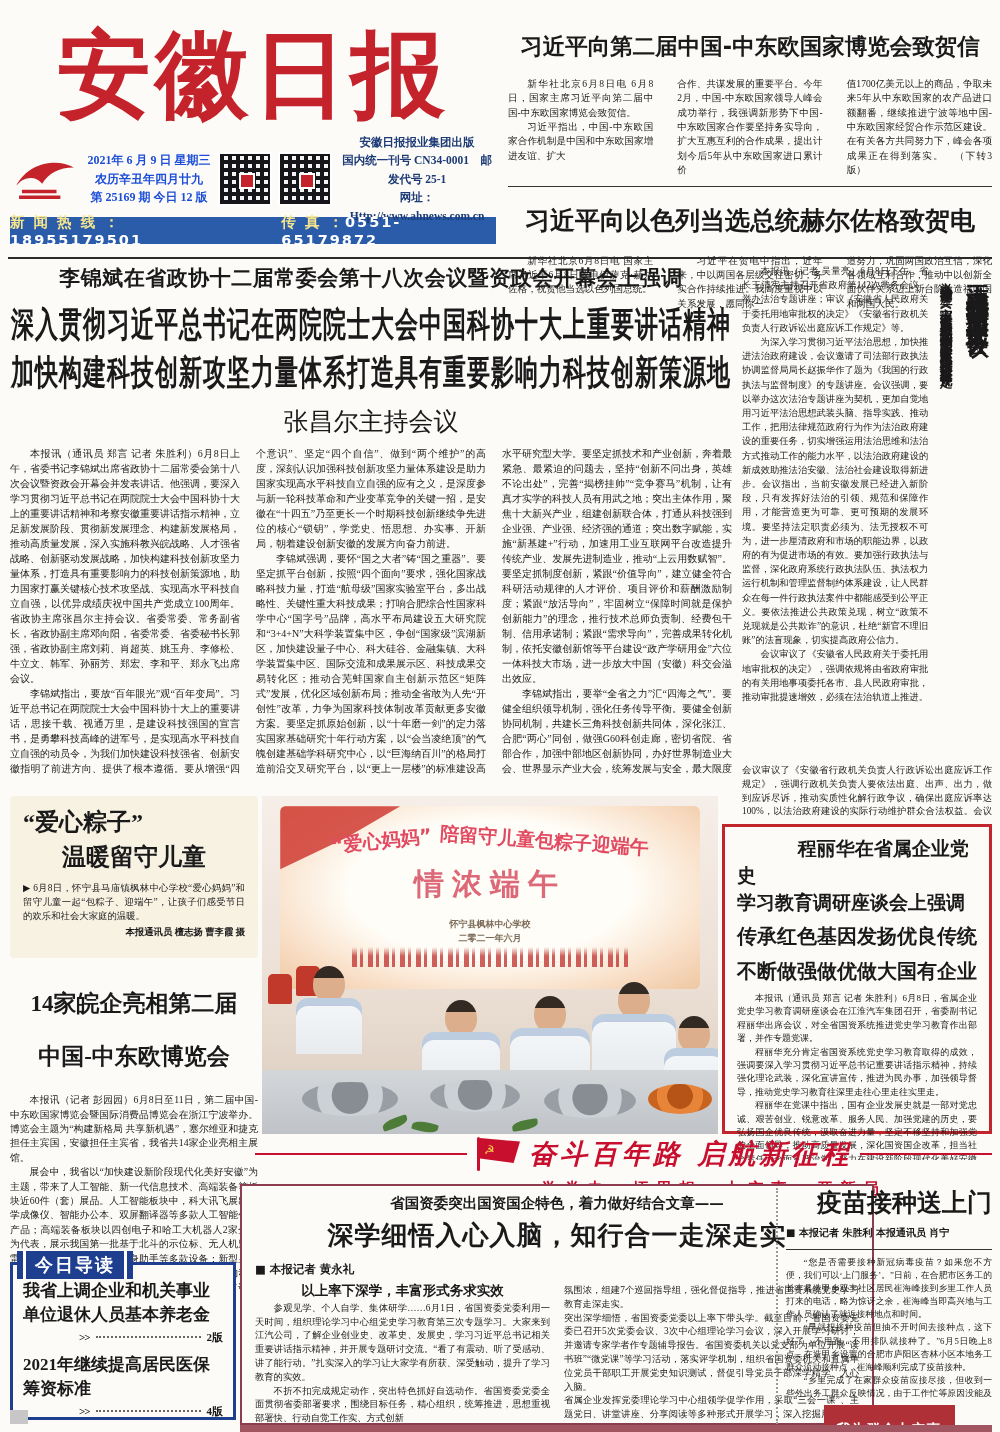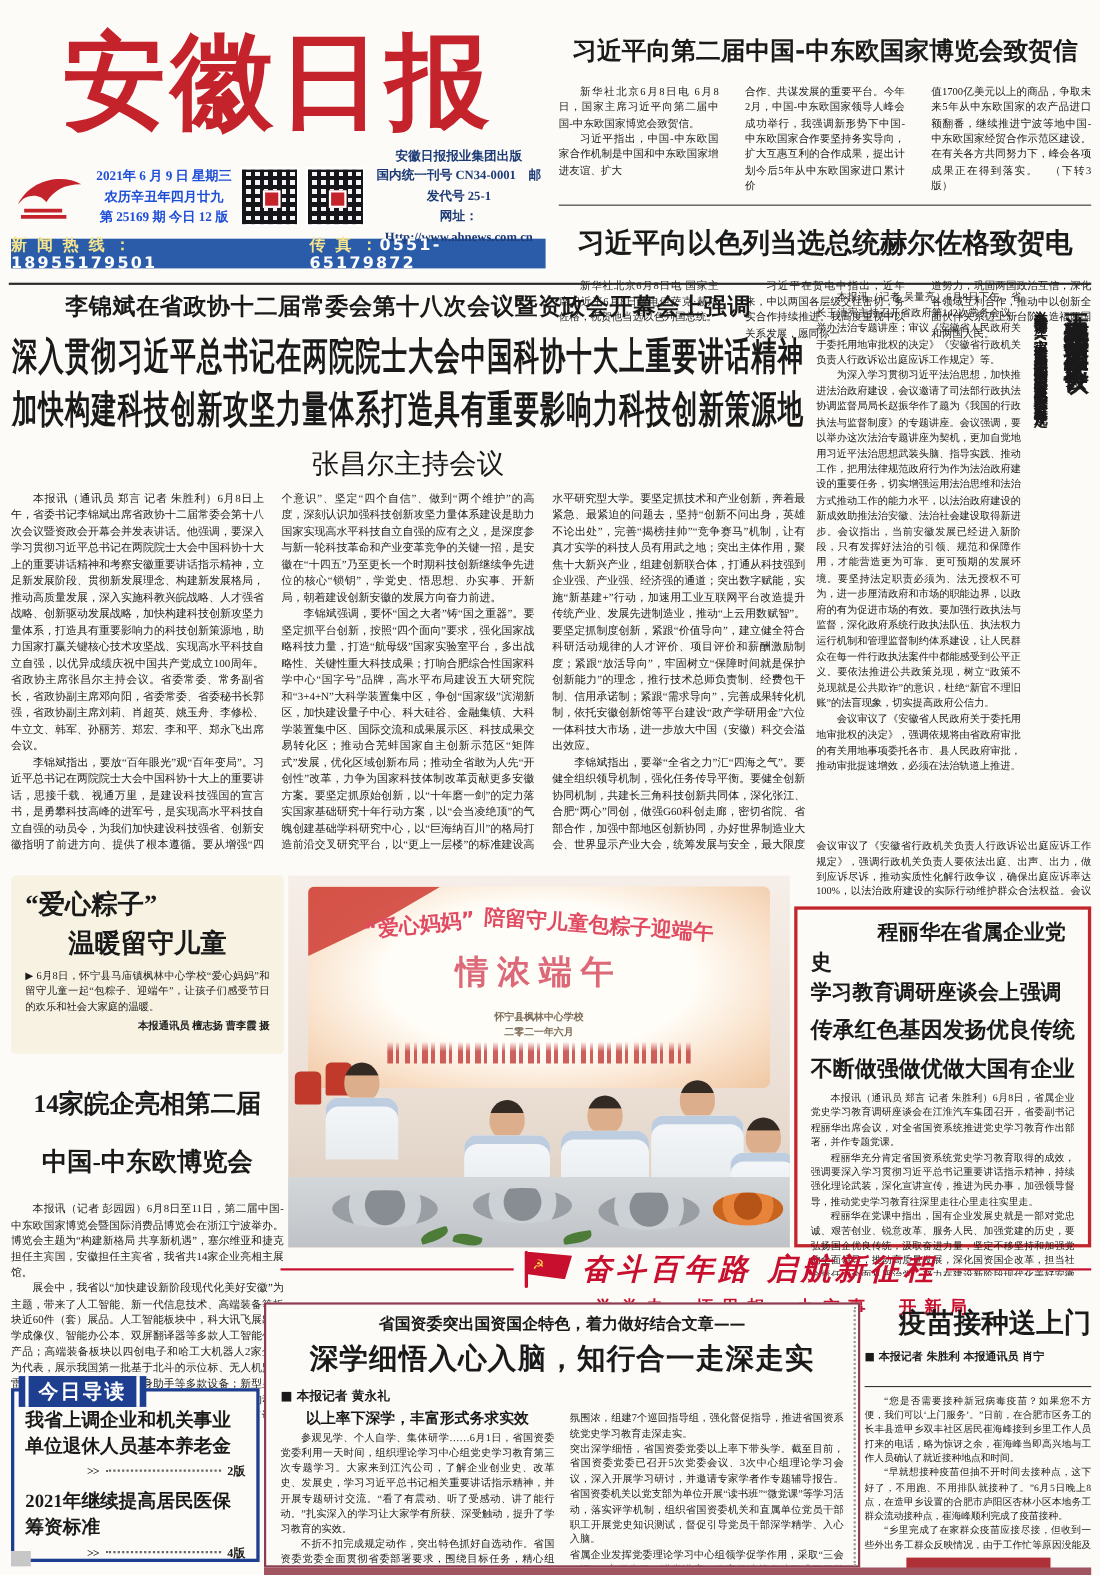--- a/index.html
+++ b/index.html
@@ -133,35 +133,35 @@
   .pb-flag .pole{position:absolute;left:2px;top:0;width:3px;height:34px;background:#c8102e;border-radius:2px}
   .pb-flag .cloth{position:absolute;left:5px;top:1px;width:40px;height:25px;background:#c8102e;
                   clip-path:polygon(0 0,100% 14%,84% 100%,0 82%);color:#ffd24a;font-size:12px;
                   display:flex;align-items:center;padding-left:4px;box-sizing:border-box}
   .pb-title{font-family:"DejaVu Sans",sans-serif;font-weight:900;font-style:italic;font-size:27px;
             color:#c8102e;letter-spacing:4px;white-space:nowrap}
   .pb-sub{width:330px;margin-left:286px;text-align:center;color:#c8102e;font-weight:bold;
           font-size:16px;letter-spacing:7px;margin-top:7px;white-space:nowrap}
 
   
-  .study{position:absolute;left:240px;top:1184px;width:542px;height:241px;border:2px solid #8d3d50;
+  .study{position:absolute;left:240px;top:1184px;width:634px;height:241px;border:2px solid #8d3d50;
          box-sizing:border-box;padding:8px 13px;overflow:hidden;background:#fcfbf8}
   .st-k{text-align:center;font-size:14.5px;font-weight:bold;font-family:"DejaVu Sans",sans-serif}
   .st-h{text-align:center;font-size:26px;font-weight:bold;margin-top:5px;letter-spacing:1px}
   .st-byline{font-size:11.5px;font-weight:bold;margin-top:9px;font-family:"DejaVu Sans",sans-serif}
   .st-cols{display:flex;gap:14px;margin-top:7px}
   .st-col{flex:1;font-size:9.3px;line-height:13.8px;text-align:justify}
   .st-sub{text-align:center;font-weight:bold;font-size:13.5px;font-family:"DejaVu Sans",sans-serif;margin-bottom:4px}
 
   .vdiv{position:absolute;left:776px;top:1188px;height:236px;border-left:2px dotted #999}
 
   
   .vaccine{position:absolute;left:786px;top:1186px;width:206px;height:239px}
   .vc-h{text-align:right;font-size:25px;font-weight:bold}
-  .vc-byline{font-size:10px;font-weight:bold;border-bottom:1.5px solid #333;padding-bottom:20px;
+  .vc-byline{font-size:10px;font-weight:bold;border-bottom:1.5px solid #333;padding-bottom:9px;
              margin-top:7px;font-family:"DejaVu Sans",sans-serif}
   .vc-body{margin-top:6px;font-size:8.8px;line-height:13.1px;text-align:justify;height:142px;overflow:hidden}
   .vc-tag{margin:7px auto 0;width:fit-content;background:#b03038;color:#fff;font-weight:bold;
           font-size:14px;padding:16px 13px;border-bottom:3px solid #7d1f26;letter-spacing:1px}
 
   .bottom-bar{position:absolute;left:240px;right:8px;bottom:0;height:7px;background:#a05560}
 </style>
 </head>
 <body>
 

